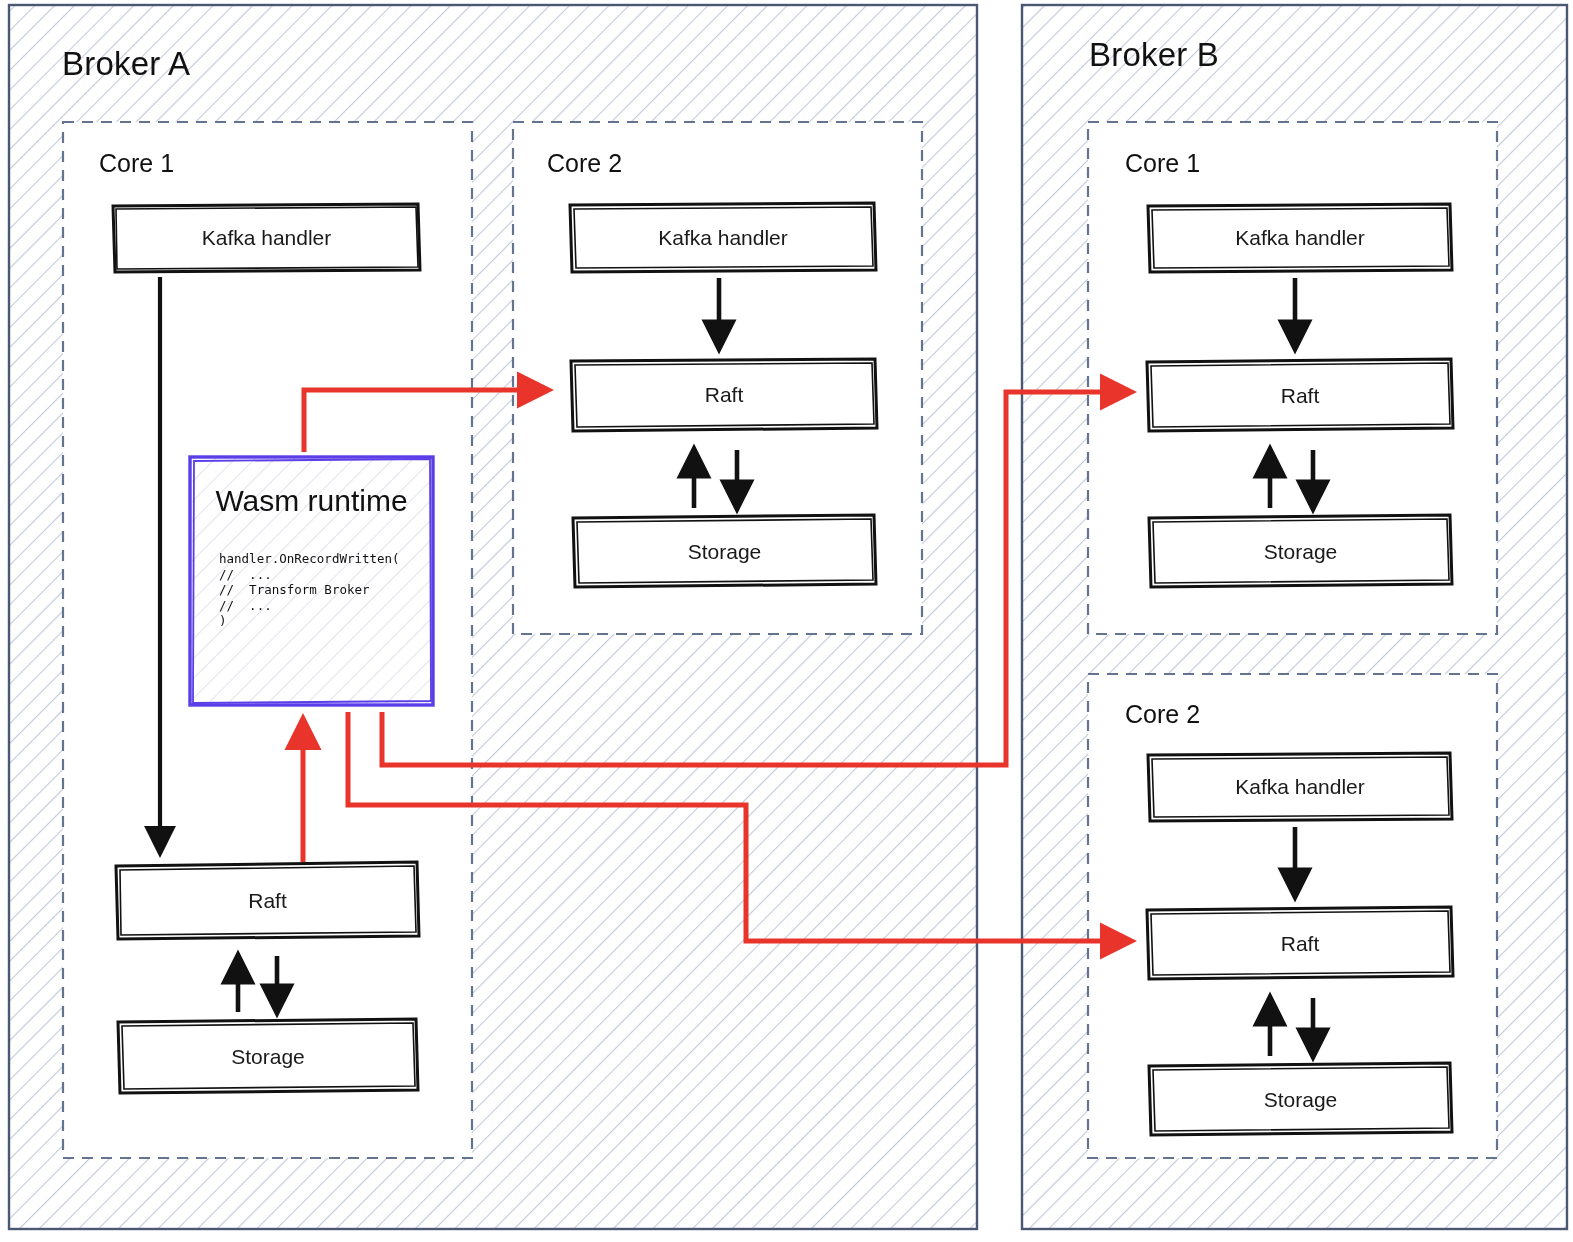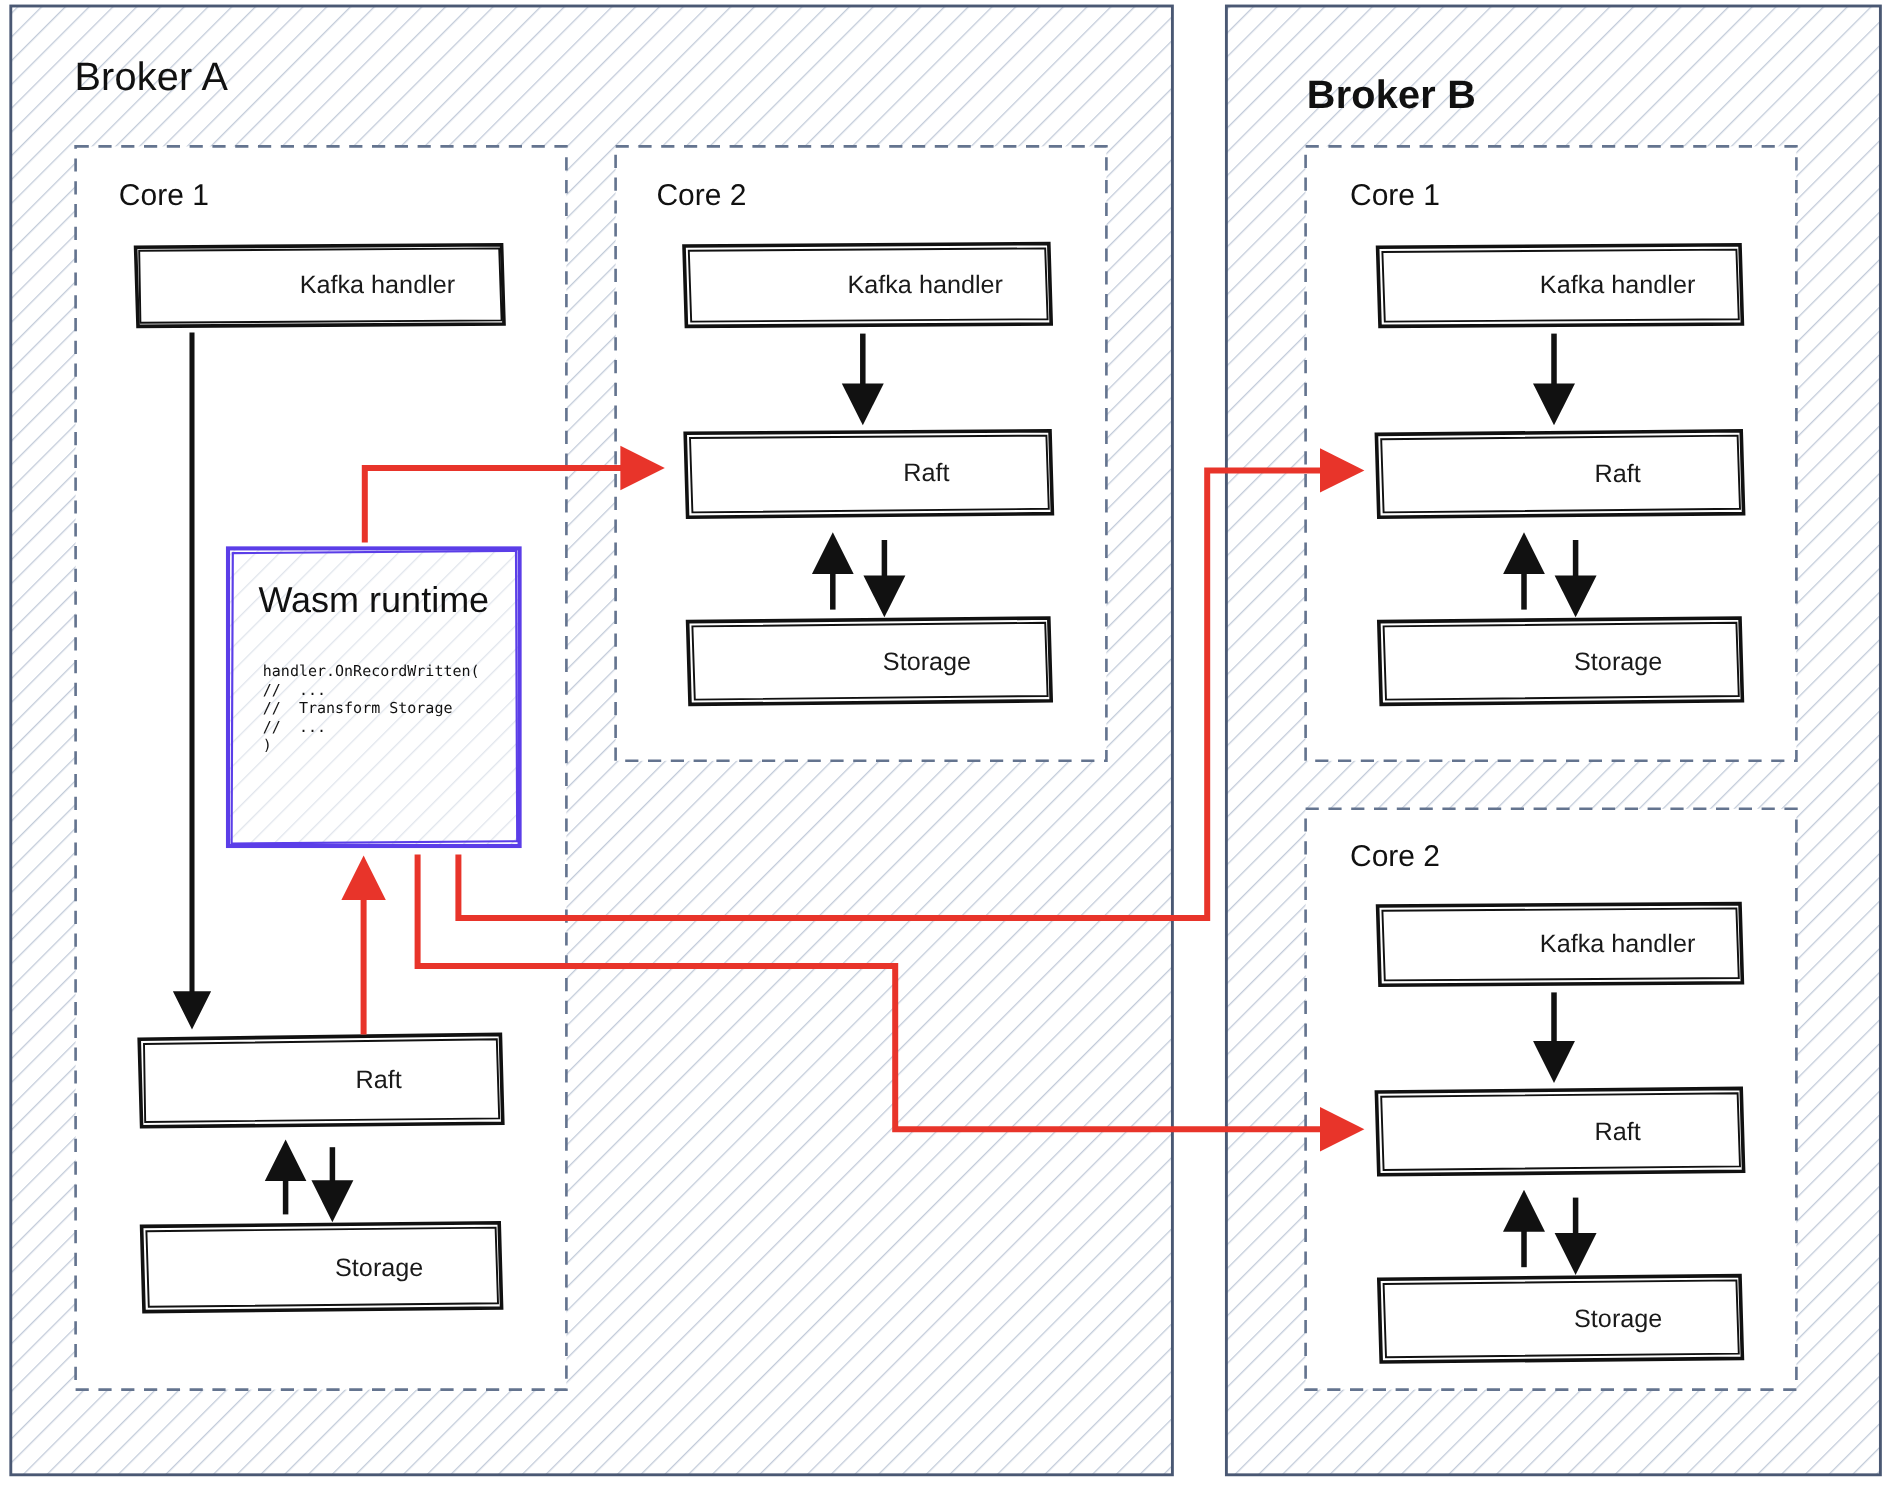--- a/index.html
+++ b/index.html
@@ -1,21 +1,21 @@
 <!DOCTYPE html>
 <html><head>
 <meta charset="utf-8">
 <style>
   html,body{margin:0;padding:0;background:#ffffff;}
   body{width:1573px;height:1242px;font-family:"Liberation Sans",sans-serif;overflow:hidden;}
   #canvas{position:relative;width:1573px;height:1050px;}
   svg.layer{position:absolute;left:0;top:0;width:1573px;height:1242px;overflow:visible;}
   .node-text{
     position:absolute;display:flex;align-items:center;justify-content:center;
-    font-size:21px;color:#1a1a1a;pointer-events:none;white-space:nowrap;padding-left:48px;
+    font-size:21px;color:#1a1a1a;pointer-events:none;white-space:nowrap;
   }
   .broker-title{position:absolute;font-size:33px;color:#111;letter-spacing:.2px;}
   .core-title{position:absolute;font-size:25px;color:#111;}
   .wasm-title{position:absolute;font-size:30px;color:#111;width:100%;text-align:center;}
   .code{
     position:absolute;font-family:"DejaVu Sans Mono","Liberation Mono",monospace;
     font-size:12.5px;line-height:15.5px;color:#111;white-space:pre;
   }
 </style>
 </head>
@@ -121,35 +121,35 @@
     <path d="M304,452 L304,390 L545,390" fill="none" stroke="#e8342a" stroke-width="5" marker-end="url(#arrowRed)"></path>
 
     <path d="M303,862 L303,722" fill="none" stroke="#e8342a" stroke-width="5" marker-end="url(#arrowRed)"></path>
 
     <path d="M382,712 L382,765 L1006,765 L1006,392 L1128,392" fill="none" stroke="#e8342a" stroke-width="5" marker-end="url(#arrowRed)"></path>
 
     <path d="M348,712 L348,805 L746,805 L746,941 L1128,941" fill="none" stroke="#e8342a" stroke-width="5" marker-end="url(#arrowRed)"></path>
   </svg>
 
   <div class="broker-title" style="left:62px;top:45px;">Broker A</div>
-  <div class="broker-title" style="left:1089px;top:60px;font-weight:bold;">Broker B</div>
+  <div class="broker-title" style="left:1089px;top:36px;">Broker B</div>
 
   <div class="core-title" style="left:99px;top:149px;">Core 1</div>
   <div class="core-title" style="left:547px;top:149px;">Core 2</div>
   <div class="core-title" style="left:1125px;top:149px;">Core 1</div>
   <div class="core-title" style="left:1125px;top:700px;">Core 2</div>
 
   <div class="node-text" style="left:113px;top:205px;width:307px;height:66px;">Kafka handler</div>
   <div class="wasm-title" style="left:190px;top:484px;width:243px;">Wasm runtime</div>
   <div class="node-text" style="left:116px;top:864px;width:303px;height:74px;">Raft</div>
   <div class="node-text" style="left:118px;top:1021px;width:300px;height:71px;">Storage</div>
 
   <div class="code" style="left:219px;top:551px;"><span>handler.OnRecordWritten(</span>
 <span>//  ...</span>
-<span>//  Transform Storage</span>
+<span>//  Transform Broker</span>
 <span>//  ...</span>
 <span>)</span></div>
 
   <div class="node-text" style="left:570px;top:204px;width:306px;height:67px;">Kafka handler</div>
   <div class="node-text" style="left:571px;top:360px;width:306px;height:70px;">Raft</div>
   <div class="node-text" style="left:573px;top:517px;width:303px;height:69px;">Storage</div>
 
   <div class="node-text" style="left:1148px;top:205px;width:304px;height:66px;">Kafka handler</div>
   <div class="node-text" style="left:1147px;top:361px;width:306px;height:69px;">Raft</div>
   <div class="node-text" style="left:1149px;top:517px;width:303px;height:69px;">Storage</div>

